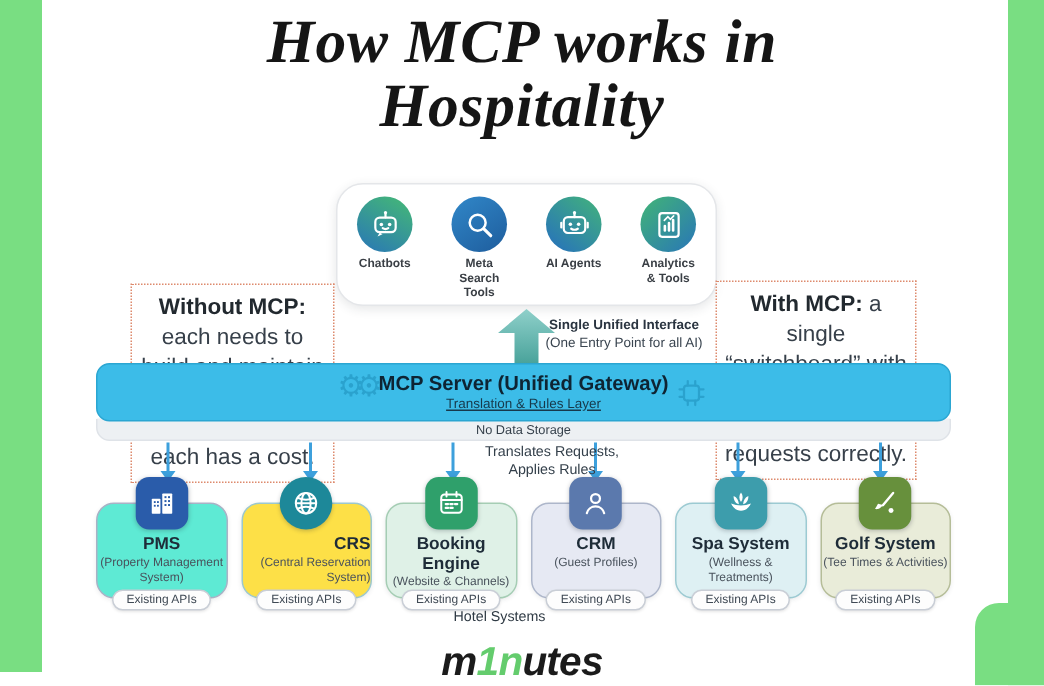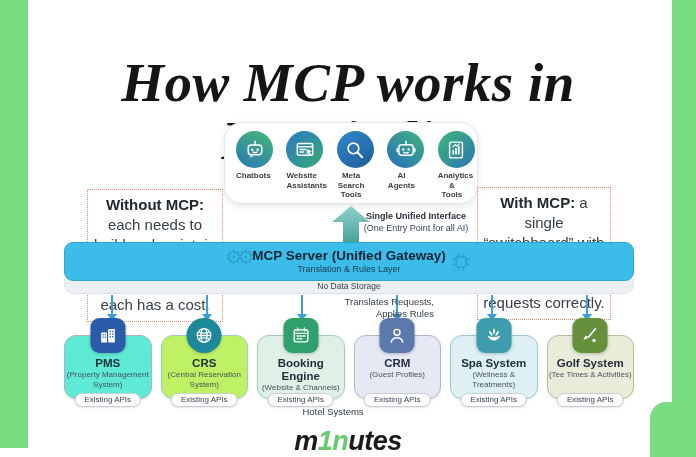--- a/index.html
+++ b/index.html
@@ -6,21 +6,21 @@
   .canvas{position:relative;width:696px;height:457px;background:#ffffff;overflow:hidden;
           font-family:"Liberation Sans","DejaVu Sans",sans-serif;}
   
   .gbar{position:absolute;background:#79de82;}
   .gbar.left{left:0;top:0;width:28px;height:448px;}
   .gbar.right{right:0;top:0;width:24px;height:457px;}
   .gbar.rfoot{right:0;top:402px;width:46px;height:55px;border-top-left-radius:16px;}
   
   .title{position:absolute;top:6px;left:0;width:100%;text-align:center;
          font-family:"Liberation Serif","DejaVu Serif",serif;font-style:italic;font-weight:bold;
-         font-size:55px;line-height:1.06;color:#151515;letter-spacing:.5px;margin-top:48px;}
+         font-size:41px;line-height:1.06;color:#151515;letter-spacing:.5px;}
   
   .tools{position:absolute;left:224px;top:122px;width:254px;height:82px;background:#fff;
          border:1px solid #e4e6e9;border-radius:18px;box-shadow:0 2px 7px rgba(40,50,60,.12);
          display:flex;gap:22px;padding:8px 11px 4px;box-sizing:border-box;}
   .tool{flex:1;text-align:center;min-width:0;}
   .circ{width:37px;height:37px;border-radius:50%;margin:0 auto 3px;display:flex;align-items:center;justify-content:center;}
   .circ svg{width:22px;height:22px;}
   .grad-a{background:linear-gradient(210deg,#41b07e 15%,#2a79b4 95%);}
   .grad-b{background:linear-gradient(135deg,#2d7fbb 15%,#3aa878 95%);}
   .grad-c{background:linear-gradient(145deg,#2f83c4 10%,#1f5f9f 95%);}
@@ -36,50 +36,50 @@
   
   .up-arrow{position:absolute;left:332px;top:206px;}
   .iface-note{position:absolute;left:360px;top:211px;width:112px;text-align:center;font-size:9px;line-height:1.3;}
   .iface-note .l1{font-weight:bold;color:#2a3440;}
   .iface-note .l2{color:#3a4550;}
   
   .server{position:absolute;left:64px;top:242px;width:570px;}
   .server .bar{position:relative;height:39px;background:#3cbce8;border:1px solid #2ba6d2;border-radius:9px;
                display:flex;flex-direction:column;justify-content:center;text-align:center;box-sizing:border-box;z-index:2;}
   .server .bar-title{font-size:13.5px;font-weight:bold;color:#0e2433;line-height:1.15;}
-  .server .bar-sub{font-size:9px;color:#17394b;line-height:1.2;}
+  .server .bar-sub{font-size:9px;color:#17394b;line-height:1.2;text-decoration:underline;}
   .deco-gears{position:absolute;left:160px;top:2px;font-size:20px;color:#0f7aa5;opacity:.38;
               font-family:"DejaVu Sans",sans-serif;letter-spacing:-6px;}
   .deco-chip{position:absolute;right:160px;top:7px;opacity:.38;}
   .server .strip{height:14px;background:#edf0f3;border:1px solid #dfe3e8;border-top:none;
                  border-radius:0 0 9px 9px;margin-top:-2px;text-align:center;
                  font-size:8.5px;color:#343f4a;line-height:15px;}
   
   .down-arrows{position:absolute;left:64px;top:295px;width:570px;height:28px;display:flex;}
   .dcell{flex:1;}
   .darrow{width:2px;height:20px;background:#3da0dc;margin:0 auto;position:relative;}
   .darrow::after{content:"";position:absolute;left:-4px;top:19px;border:5px solid transparent;border-top:7px solid #3da0dc;}
-  .trans-note{position:absolute;left:302px;top:296px;width:132px;text-align:right;
+  .trans-note{position:absolute;left:302px;top:296px;width:132px;text-align:center;
               font-size:9.5px;line-height:1.28;color:#333f4a;}
   
   .systems{position:absolute;left:64px;top:318px;width:570px;display:flex;gap:9px;}
   .syswrap{flex:1;position:relative;padding-top:17px;min-width:0;}
   .sysbox{border-radius:12px;border:1px solid;height:64px;padding-top:21px;box-sizing:border-box;
           text-align:center;box-shadow:0 1px 3px rgba(50,60,70,.10);}
   .sysicon{position:absolute;top:0;left:50%;transform:translateX(-50%);width:35px;height:35px;border-radius:9px;
            display:flex;align-items:center;justify-content:center;z-index:2;box-shadow:0 1px 3px rgba(30,40,50,.25);}
   .sysicon svg{width:21px;height:21px;}
   .sysicon.round{border-radius:50%;}
   .sysname{font-size:11.5px;font-weight:bold;color:#1e2c38;line-height:1.15;}
   .syssub{font-size:8px;color:#49525c;line-height:1.25;}
   .badge{position:absolute;bottom:-8px;left:50%;transform:translateX(-50%);background:#fdfdfd;
          border:1px solid #c9ced6;border-radius:9px;font-size:8px;color:#3f4954;
          padding:1px 9px 2px;white-space:nowrap;box-shadow:0 1px 2px rgba(0,0,0,.10);}
   .sys0{background:#5eead4;border-color:#a9b2c6;} .ic0{background:#2a5caa;}
-  .sys1{background:#bef264;border-color:#9cc8ce;} .ic1{background:#1d8899;}
+  .sys1{background:#fde047;border-color:#9cc8ce;text-align:right;} .ic1{background:#1d8899;}
   .sys2{background:#dff1e7;border-color:#a5cdb4;} .ic2{background:#2fa06b;}
   .sys3{background:#e6e9f3;border-color:#adb6ca;} .ic3{background:#5b79ad;}
   .sys4{background:#def0f3;border-color:#9ccad2;} .ic4{background:#3d9dac;}
   .sys5{background:#e9ecd9;border-color:#b5bd98;} .ic5{background:#67903c;}
   .hotel-caption{position:absolute;left:48px;top:406px;width:570px;text-align:center;
                  font-size:9.5px;color:#2f3a44;font-weight:500;}
   
   .logo{position:absolute;left:0;top:426px;width:696px;text-align:center;
         font-size:27px;font-weight:800;letter-spacing:-.5px;color:#1b1b1b;font-style:italic;}
   .logo .hl{color:#64cc6d;}
@@ -105,31 +105,20 @@
           <circle cx="12" cy="3" r="1.2" fill="#fff" stroke="none"></circle>
             <path d="M12 4.4v2"></path>
           <rect x="4.6" y="6.6" width="14.8" height="10.6" rx="3.2"></rect>
           <circle cx="9" cy="11.6" r="1.3" fill="#fff" stroke="none"></circle>
           <circle cx="15" cy="11.6" r="1.3" fill="#fff" stroke="none"></circle>
           <path d="M10 14.3q2 1.3 4 0"></path>
           <path d="M7.8 17.4l-1.6 3 3.6-1.6" fill="#fff" stroke="none"></path>
         </svg>
       </div>
       <div class="tool-label">Chatbots</div>
-    </div>
-    <div class="tool">
-      <div class="circ grad-b">
-        <svg viewBox="0 0 24 24" fill="none" stroke="#fff" stroke-width="1.6" stroke-linecap="round">
-          <rect x="3.6" y="4.8" width="16.8" height="13" rx="1.6"></rect>
-          <path d="M3.6 8.4h16.8"></path>
-            <path d="M6.5 11.5h6M6.5 14.2h4"></path>
-          <path d="M13.8 11l5.8 2.3-2.5 1 1.7 2.7-1.6 1-1.7-2.7-1.7 2z" fill="#fff" stroke="none"></path>
-        </svg>
-      </div>
-      <div class="tool-label">Website Assistants</div>
     </div>
     <div class="tool">
       <div class="circ grad-c">
         <svg viewBox="0 0 24 24" fill="none" stroke="#fff" stroke-width="1.8" stroke-linecap="round">
           <circle cx="10.3" cy="10.3" r="5.8"></circle>
             <path d="M14.8 14.8l5 5" stroke-width="2.3"></path>
         </svg>
       </div>
       <div class="tool-label">Meta Search Tools</div>
     </div>

